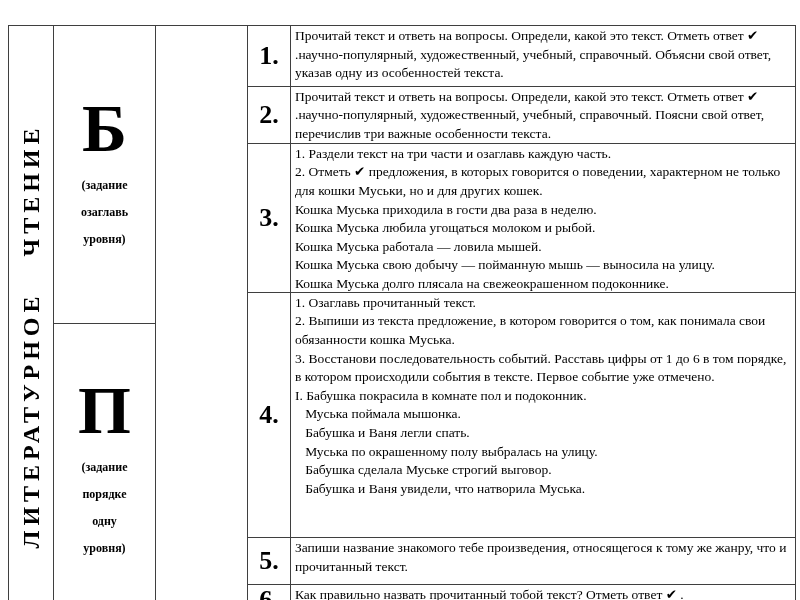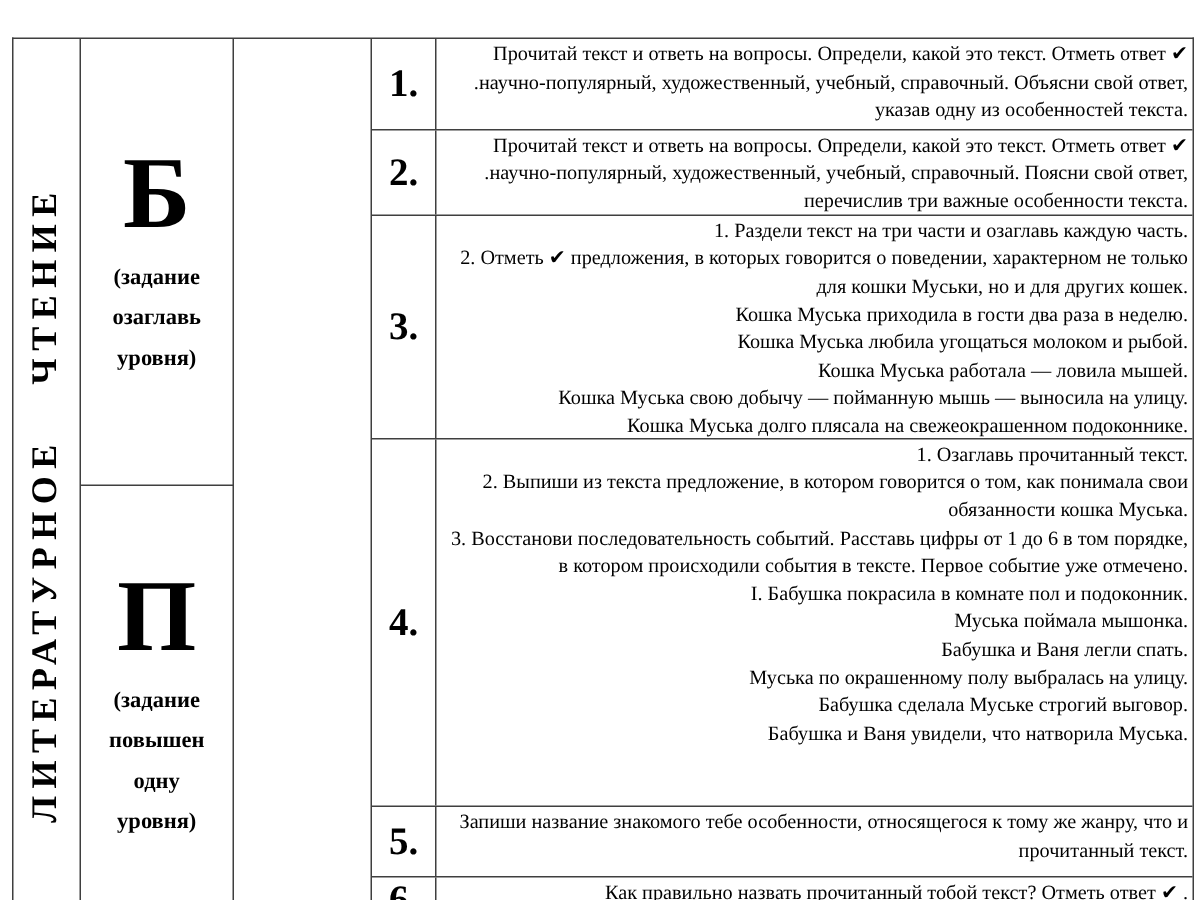--- a/index.html
+++ b/index.html
@@ -44,21 +44,21 @@
     position: absolute; left: 45px; width: 102px;
     border-right: 1.5px solid #3f3f3f;
     box-sizing: border-box;
     display: flex; flex-direction: column;
     align-items: center; justify-content: center;
     text-align: center;
   }
   .cell-level-b { top: 0; height: 298px; border-bottom: 1.5px solid #3f3f3f; }
   .cell-level-p { top: 298px; height: calc(100% - 298px); }
   .big-letter { font-size: 68px; font-weight: bold; line-height: 64px; }
-  .caption { font-weight: bold; font-size: 15px; line-height: 27px; margin-top: 12px; }
+  .caption { font-weight: bold; font-size: 12px; line-height: 27px; margin-top: 12px; }
 
   
   .cell-empty {
     position: absolute; left: 147px; top: 0;
     width: 92px; height: 100%;
     border-right: 1.5px solid #3f3f3f;
     box-sizing: border-box;
   }
 
   
@@ -81,21 +81,20 @@
     font-weight: bold; font-size: 26px;
     overflow: visible;
   }
   .txt {
     flex: 1;
     padding: 1px 3px 0 4px;
     font-size: 13.5px;
     line-height: 18.6px;
     white-space: pre-wrap;
     overflow: hidden;
-    text-align: right;
   }
 </style>
 </head>
 <body>
 
 <div class="stage">
   <div class="table-outer">
 
     <div class="cell-vertical">
       <div class="vtext">
@@ -110,21 +109,21 @@
         <div>(задание</div>
         <div>озаглавь</div>
         <div>уровня)</div>
       </div>
     </div>
 
     <div class="cell-level cell-level-p">
       <div class="big-letter">П</div>
       <div class="caption">
         <div>(задание</div>
-        <div>повышен</div>
+        <div>порядке</div>
         <div>одну</div>
         <div>уровня)</div>
       </div>
     </div>
 
     <div class="cell-empty"></div>
 
     <div class="rows">
       <div class="row r1">
         <div class="num">1.</div>
@@ -151,21 +150,21 @@
 3. Восстанови последовательность событий. Расставь цифры от 1 до 6 в том порядке, в котором происходили события в тексте. Первое событие уже отмечено.
 I. Бабушка покрасила в комнате пол и подоконник.
    Муська поймала мышонка.
    Бабушка и Ваня легли спать.
    Муська по окрашенному полу выбралась на улицу.
    Бабушка сделала Муське строгий выговор.
    Бабушка и Ваня увидели, что натворила Муська.</div>
       </div>
       <div class="row r5">
         <div class="num">5.</div>
-        <div class="txt">Запиши название знакомого тебе особенности, относящегося к тому же жанру, что и прочитанный текст.</div>
+        <div class="txt">Запиши название знакомого тебе произведения, относящегося к тому же жанру, что и прочитанный текст.</div>
       </div>
       <div class="row r6">
         <div class="num">6.</div>
         <div class="txt">Как правильно назвать прочитанный тобой текст? Отметь ответ ✔ .</div>
       </div>
     </div>
 
   </div>
 </div>
 

